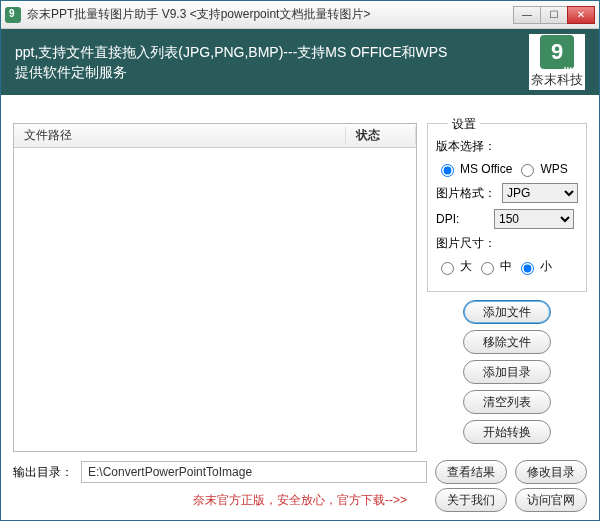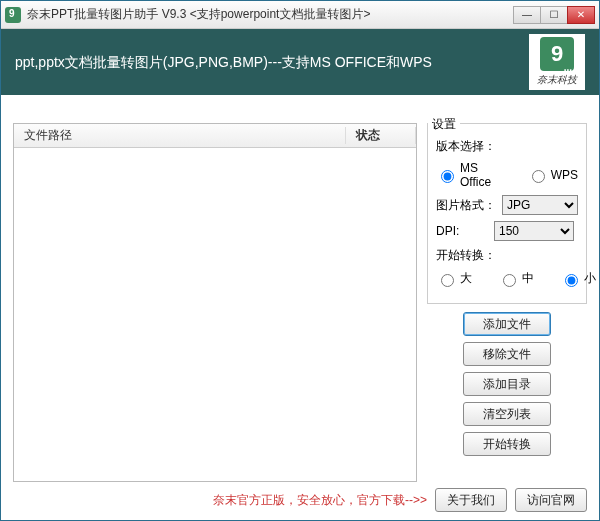--- a/index.html
+++ b/index.html
@@ -80,21 +80,21 @@
     border-radius: 4px;
     color: #fff;
     font-size: 22px;
     font-weight: bold;
     display:flex; align-items:center; justify-content:center;
     position: relative;
   }
   .banner-logo .big9::after{
     content:"..."; position:absolute; bottom:-2px; right:2px; font-size:10px; color:#fff;
   }
-  .banner-logo .brand { font-size:10px; margin-top:2px; color:#333;font-style:italic;}
+  .banner-logo .brand { font-size:13px; margin-top:2px; color:#333;}
   .hint {
     color: #c33;
     font-size: 12px;
     padding: 6px 14px 4px;
   }
   .content {
     flex: 1;
     display: flex;
     padding: 16px 12px 4px;
     gap: 10px;
@@ -132,47 +132,47 @@
     flex-direction: column;
   }
   .settings-group {
     border: 1px solid #ccc;
     padding: 8px 8px 10px;
     position: relative;
     margin-bottom: 8px;
   }
   .settings-group .legend {
     position: absolute;
-    top: -8px; left: 0;
+    top: -8px; left: 20px;
     background: #fff;
     padding: 0 4px;
     font-size: 12px;
   }
   .setting-row {
     display: flex;
     align-items: center;
     gap: 6px;
     margin: 6px 0;
     font-size: 12px;
   }
   .setting-row .lbl { white-space: nowrap; }
-  .radios { display: flex; gap: 26px; align-items:center; flex:1;}
+  .radios { display: flex; gap: 4px; align-items:flex-end; flex:1;}
   .radios label { display:flex; align-items:center; gap:3px; font-size:12px;}
   select.combo {
     width: 80px; height: 20px;
     border: 1px solid #888;
     font-size: 12px;
   }
   .btn-stack { display:flex; flex-direction:column; gap:6px; align-items:center; }
   .btn {
     width: 88px;
     height: 24px;
     border: 1px solid #8a8a8a;
     background: linear-gradient(#fefefe,#e6e6e6);
-    border-radius: 3px;
+    border-radius: 12px;
     font-size: 12px;
     color: #222;
     display:flex; align-items:center; justify-content:center;
     cursor: pointer;
   }
   .btn.primary {
     border-color: #2e7db8;
     box-shadow: 0 0 0 1px #6ab3e8 inset;
   }
   .footer {
@@ -192,40 +192,41 @@
     font-size: 12px;
     display:flex; align-items:center;
   }
   .footer2 {
     padding: 2px 12px 8px;
     display:flex;
     justify-content:flex-end;
     align-items:center;
     gap:8px;
   }
-  .footer2 .promo { color:#c33; font-size:12px; margin-right:0;}
+  .footer2 .promo { color:#c33; font-size:12px; margin-right:20px;}
 </style>
 </head>
 <body>
 
 <div class="window">
 
   <div class="titlebar">
     <div class="app-icon"></div>
     <div class="title-text">奈末PPT批量转图片助手 V9.3 &lt;支持powerpoint文档批量转图片&gt;</div>
     <div class="win-controls">
       <div class="win-btn">—</div>
       <div class="win-btn">☐</div>
       <div class="win-btn close">✕</div>
     </div>
   </div>
 
   <div class="banner">
     <div class="banner-text">
-      <div>ppt,pptx文档批量转图片(JPG,PNG,BMP)---支持MS OFFICE和WPS</div>
+      <div>ppt,支持文件直接拖入列表(JPG,PNG,BMP)---支持MS OFFICE和WPS</div>
+      <div>提供软件定制服务</div>
     </div>
     <div class="banner-logo">
       <div class="big9">9</div>
       <div class="brand">奈末科技</div>
     </div>
   </div>
 
 
   <div class="content">
     <div class="table-wrap">
@@ -264,21 +265,21 @@
         </div>
 
         <div class="setting-row">
           <span class="lbl" style="width:52px">DPI:</span>
           <select class="combo">
             <option>150</option>
           </select>
         </div>
 
         <div class="setting-row">
-          <span class="lbl">开始转换：</span>
+          <span class="lbl">图片尺寸：</span>
         </div>
         <div class="setting-row">
           <div class="radios">
             <label>
                 <input type="radio" name="sz" style="">
                 <span>大</span>
               </label>
             <label>
                 <input type="radio" name="sz" style="">
                 <span>中</span>
@@ -294,20 +295,26 @@
       <div class="btn-stack">
         <div class="btn primary">添加文件</div>
         <div class="btn">移除文件</div>
         <div class="btn">添加目录</div>
         <div class="btn">清空列表</div>
         <div class="btn">开始转换</div>
       </div>
     </div>
   </div>
 
+  <div class="footer">
+    <span class="outlbl">输出目录：</span>
+    <div class="outpath">E:\ConvertPowerPointToImage</div>
+    <div class="btn" style="width:72px">查看结果</div>
+    <div class="btn" style="width:72px">修改目录</div>
+  </div>
 
   <div class="footer2">
     <span class="promo">奈末官方正版，安全放心，官方下载--&gt;&gt;</span>
     <div class="btn" style="width:72px">关于我们</div>
     <div class="btn" style="width:72px">访问官网</div>
   </div>
 
 </div>
 
 </body></html>

